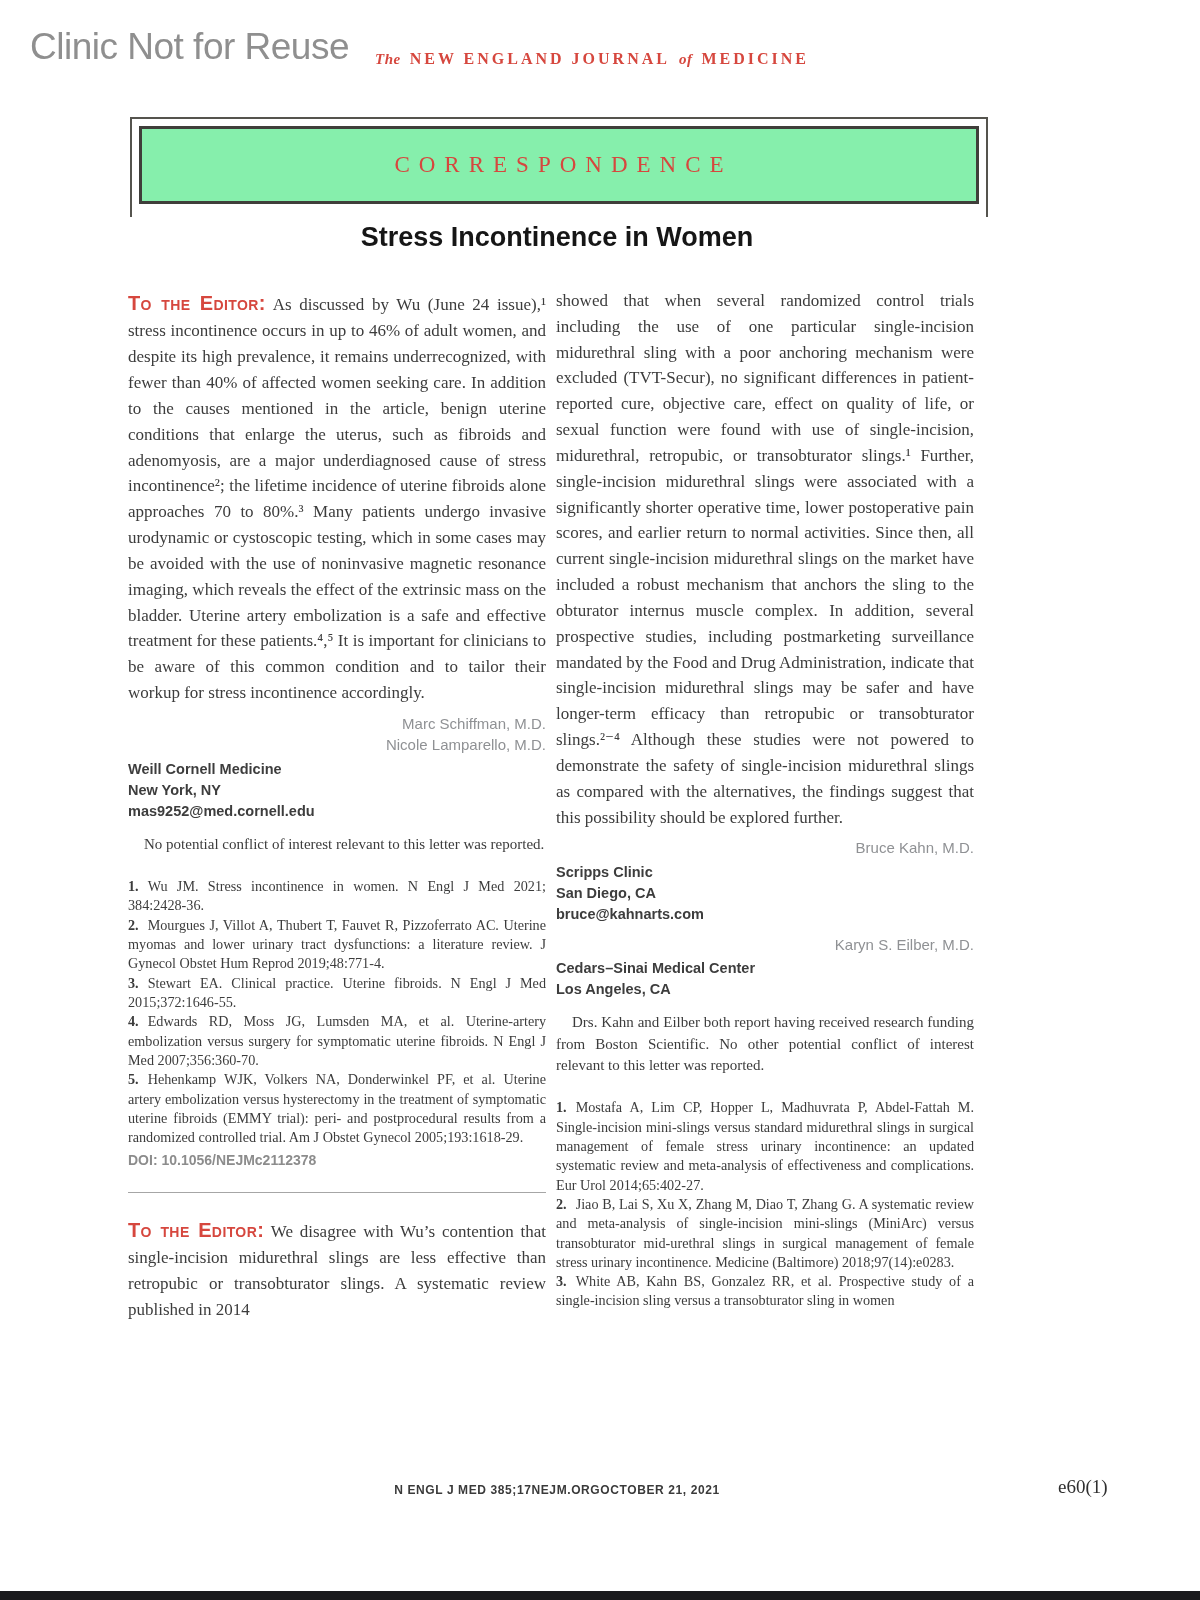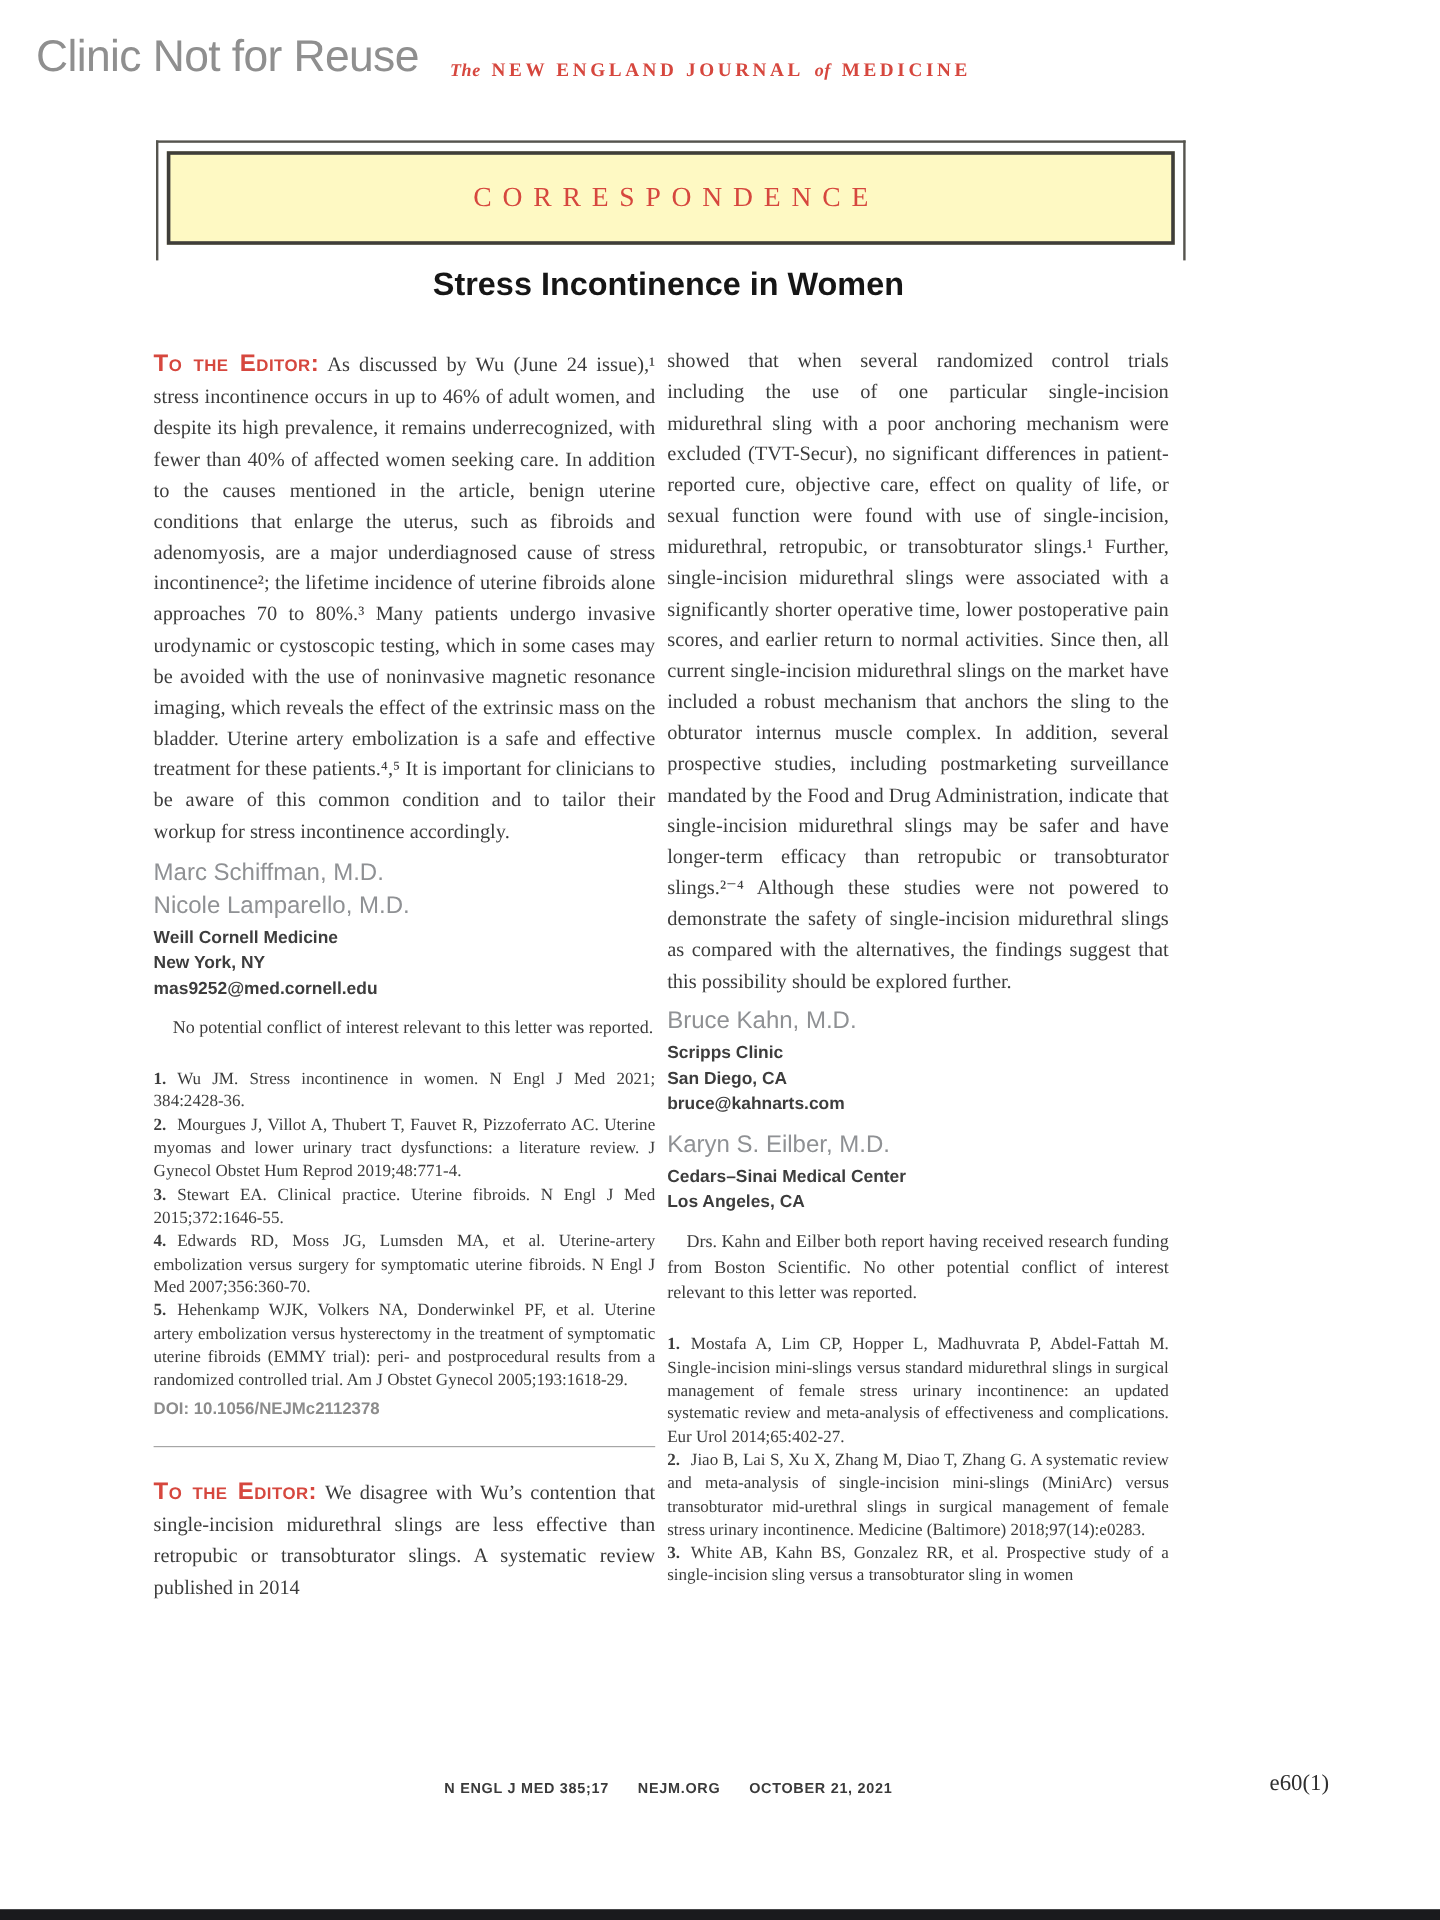--- a/index.html
+++ b/index.html
@@ -20,21 +20,21 @@
   }
   .masthead .it{font-style:italic;letter-spacing:0.5px;font-size:15px;}
   .masthead .caps{letter-spacing:3px;margin:0 5px;}
   
   .banner-frame{
     position:absolute;left:130px;top:117px;width:854px;height:98px;
     border-top:2px solid #55544e;border-left:2px solid #55544e;border-right:2px solid #55544e;
   }
   .banner-box{
     position:absolute;left:7px;right:7px;top:7px;height:72px;
-    background:#fef9c3;border:3px solid #3f3e3a;
+    background:#86efac;border:3px solid #3f3e3a;
     display:flex;align-items:center;justify-content:center;
   }
   .banner-text{
     color:#d6473e;font-size:23px;letter-spacing:9px;padding-left:9px;
     font-weight:500;white-space:nowrap;
   }
   
   .page-title{
     position:absolute;left:130px;top:222px;width:854px;text-align:center;
     font-family:"Liberation Sans","DejaVu Sans",sans-serif;
@@ -47,21 +47,21 @@
   .body-par{
     font-size:17px;line-height:1.52;text-align:justify;margin:0 0 8px 0;
   }
   .lead-in{
     font-family:"Liberation Sans","DejaVu Sans",sans-serif;
     font-variant:small-caps;font-weight:700;color:#d6473e;
     font-size:20px;letter-spacing:0.4px;
   }
   .sig-name{
     font-family:"Liberation Sans","DejaVu Sans",sans-serif;
-    font-size:20px;color:#8f9194;line-height:1.3;margin:2px 0 0 0;
+    font-size:15px;color:#8f9194;line-height:1.3;margin:2px 0 0 0;text-align:right;
   }
   .affil{
     font-family:"Liberation Sans","DejaVu Sans",sans-serif;
     font-size:14.5px;font-weight:600;color:#3d3d3d;line-height:1.45;margin:4px 0 0 0;
   }
   .affil div{margin:0;}
   .conflict{
     font-size:15px;line-height:1.42;text-align:justify;text-indent:16px;
     margin:12px 0 0 0;
   }
@@ -72,21 +72,21 @@
   .refnum{font-weight:700;margin-right:9px;}
   .doi{
     font-family:"Liberation Sans","DejaVu Sans",sans-serif;
     font-size:14px;font-weight:600;color:#8c8c8c;margin-top:4px;
   }
   .divider{border:none;border-top:1px solid #a6a6a6;margin:24px 0 22px 0;}
   .gap-sig{margin-top:10px;}
   
   .footer-line{
     position:absolute;left:130px;top:1483px;width:854px;
-    display:flex;justify-content:center;gap:24px;
+    display:flex;justify-content:center;
     font-family:"Liberation Sans","DejaVu Sans",sans-serif;
     font-size:12px;font-weight:700;color:#3a3a3a;letter-spacing:0.6px;
     white-space:nowrap;
   }
   .folio{
     position:absolute;left:1058px;top:1476px;
     font-size:19px;color:#2f2f2f;
   }
   .bottom-bar{
     position:absolute;left:0;bottom:0;width:1200px;height:9px;background:#1a1a1d;

